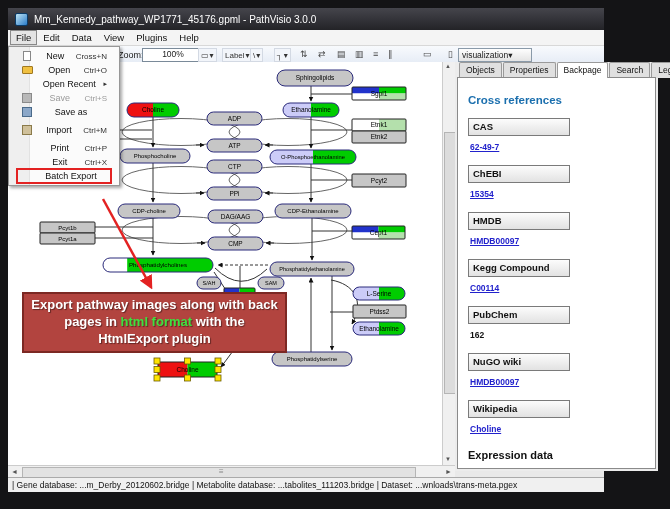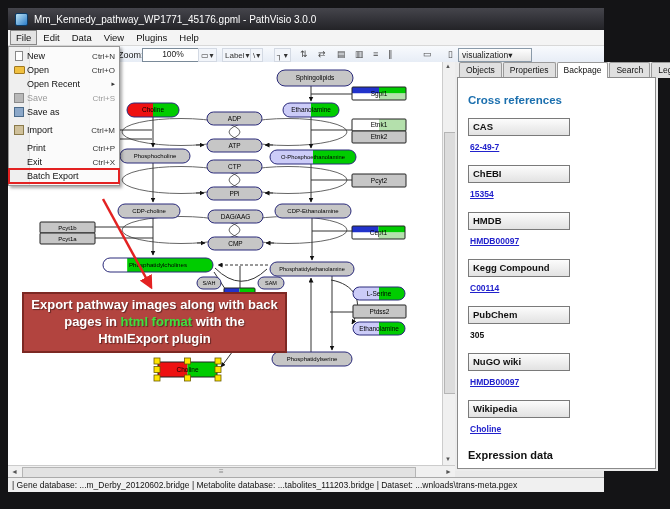--- a/index.html
+++ b/index.html
@@ -68,21 +68,21 @@
   .xref-footer{font-weight:bold;font-size:11px;color:#111;margin-top:2px;}
 
   
   .statusbar{position:absolute;left:0;top:469px;width:100%;height:15px;background:#f0f0f0;
     border-top:1px solid #aaa;font-size:8.5px;color:#111;display:flex;align-items:center;
     padding-left:4px;box-sizing:border-box;white-space:nowrap;overflow:hidden;}
 
   
   .filemenu{position:absolute;left:0;top:38px;width:112px;background:#fbfbfb;
     border:1px solid #979797;box-shadow:2px 2px 3px rgba(0,0,0,.35);z-index:30;
-    padding:2px 0;box-sizing:border-box;}
+    padding:2px 8px;box-sizing:border-box;text-align:center;}
   .filemenu::before{content:"";position:absolute;left:0;top:0;bottom:0;width:20px;
     background:#efefef;border-right:1px solid #e2e2e2;}
   .fm-item{display:flex;align-items:center;height:14px;font-size:9px;color:#111;
     padding:0 4px 0 2px;position:relative;z-index:1;}
   .fm-item.disabled{color:#9a9a9a;}
   .fm-item.disabled .fm-short{color:#9a9a9a;}
   .fm-item.boxed{outline:2px solid #e32222;outline-offset:-1px;}
   .fm-icon{width:16px;display:flex;justify-content:center;align-items:center;}
   .fm-label{flex:1;white-space:nowrap;}
   .fm-short{font-size:8px;color:#333;}
@@ -490,39 +490,39 @@
         <span class="tab">Search</span>
         <span class="tab">Legend</span>
       </div>
     <div class="panel-body" id="panelbody">
       <div class="xref-heading">Cross references</div>
       <div id="xrefs">
           <div class="xref-section"><div class="xref-box">CAS</div><a class="xref-val" href="#" style="text-decoration: underline;">62-49-7</a></div>
           <div class="xref-section"><div class="xref-box">ChEBI</div><a class="xref-val" href="#" style="text-decoration: underline;">15354</a></div>
           <div class="xref-section"><div class="xref-box">HMDB</div><a class="xref-val" href="#" style="text-decoration: underline;">HMDB00097</a></div>
           <div class="xref-section"><div class="xref-box">Kegg Compound</div><a class="xref-val" href="#" style="text-decoration: underline;">C00114</a></div>
-          <div class="xref-section"><div class="xref-box">PubChem</div><span class="xref-val">305</span></div>
+          <div class="xref-section"><div class="xref-box">PubChem</div><span class="xref-val">162</span></div>
           <div class="xref-section"><div class="xref-box">NuGO wiki</div><a class="xref-val" href="#" style="text-decoration: underline;">HMDB00097</a></div>
           <div class="xref-section"><div class="xref-box">Wikipedia</div><a class="xref-val" href="#" style="text-decoration: underline;">Choline</a></div>
         </div>
       <div class="xref-footer">Expression data</div>
     </div>
   </div>
 
   <div class="statusbar">
     <span>| Gene database: ...m_Derby_20120602.bridge | Metabolite database: ...tabolites_111203.bridge | Dataset: ...wnloads\trans-meta.pgex</span>
   </div>
 
   <div class="filemenu" id="filemenu">
       <div class="fm-item">
         <span class="fm-icon">
           <span class="mi mi-new"></span>
         </span>
         <span class="fm-label">New</span>
-        <span class="fm-short">Ctrl+N</span>
+        <span class="fm-short">Cross+N</span>
       </div>
       <div class="fm-item">
         <span class="fm-icon">
           <span class="mi mi-open"></span>
         </span>
         <span class="fm-label">Open</span>
         <span class="fm-short">Ctrl+O</span>
       </div>
       <div class="fm-item">
         <span class="fm-icon"></span>

